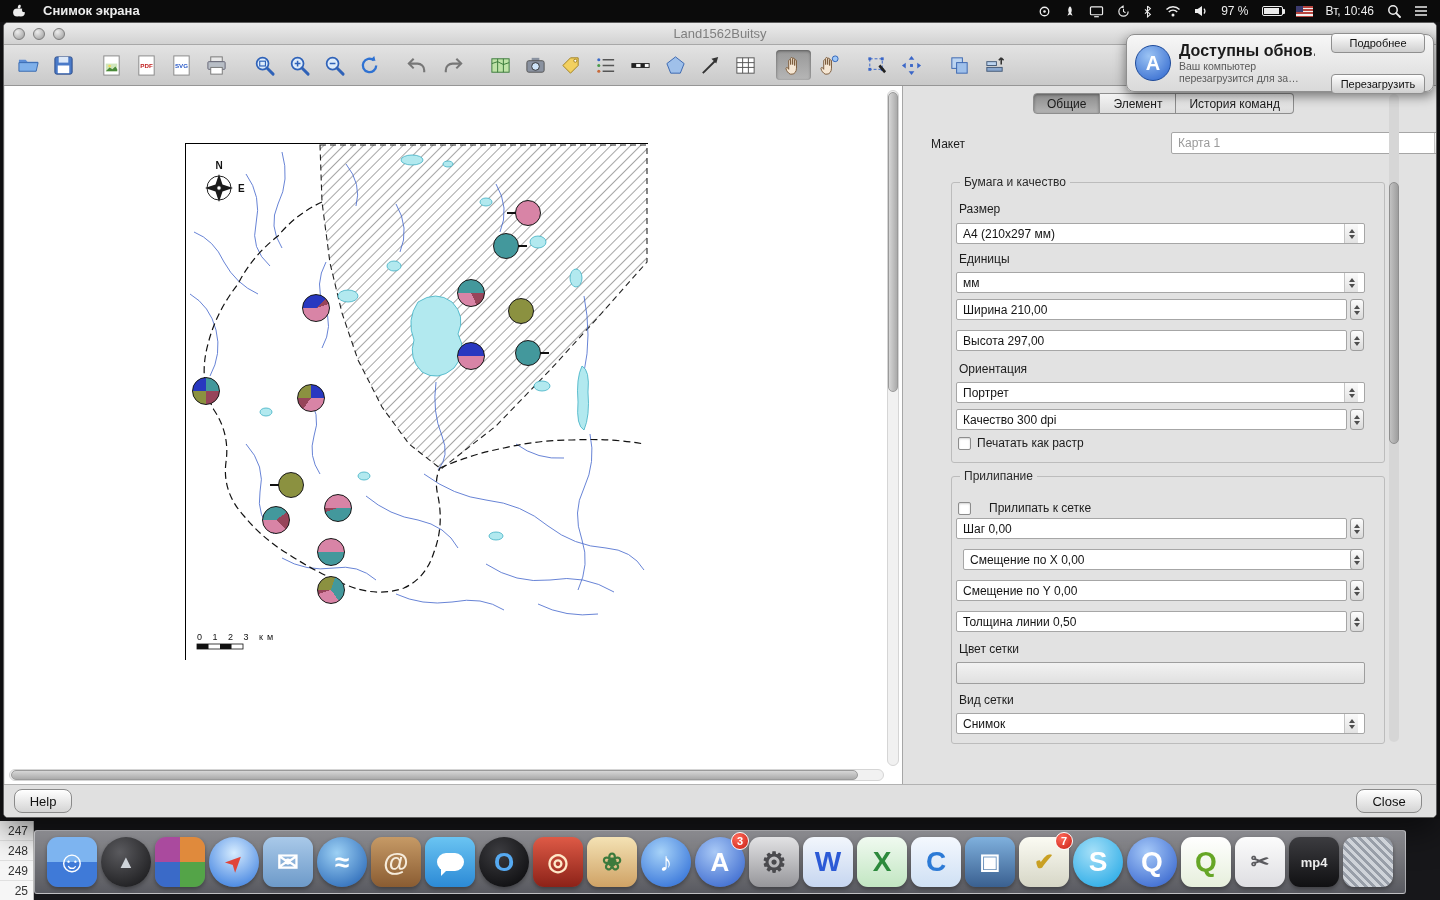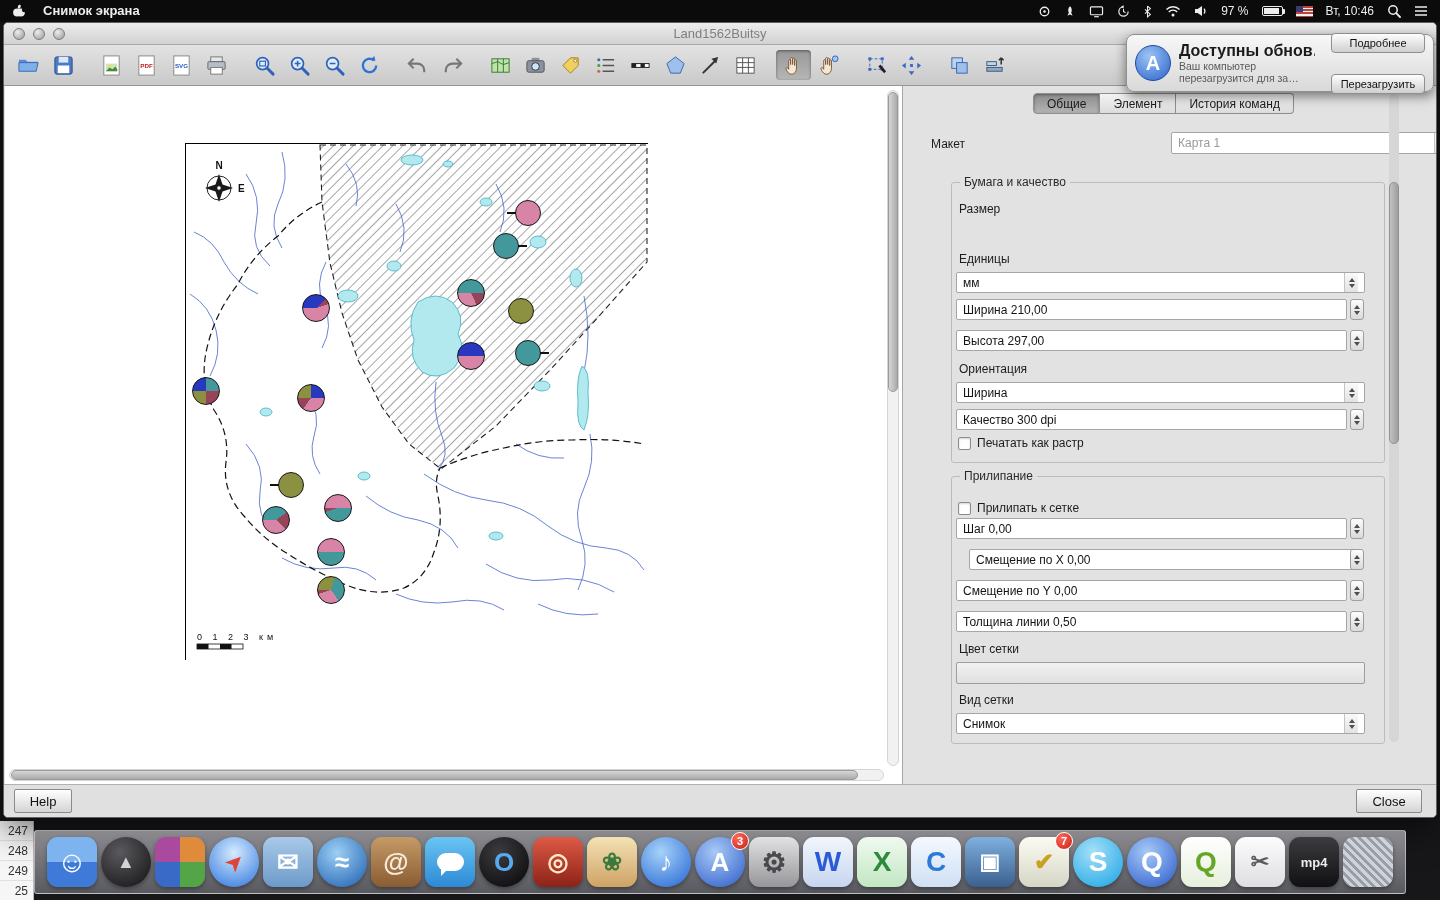--- a/index.html
+++ b/index.html
@@ -64,21 +64,21 @@
 .arr-dn{width:0;height:0;border-left:3.5px solid transparent;border-right:3.5px solid transparent;border-top:4.5px solid #4e4e4e}
 .stepper{position:absolute;width:14px;height:21px;border:1px solid #9e9e9e;border-radius:3px;background:linear-gradient(#fdfdfd,#dadada);display:flex;flex-direction:column;align-items:center;justify-content:center;gap:2px}
 .cb{position:absolute;width:13px;height:13px;background:#fff;border:1px solid #8c8c8c;border-radius:2px;box-shadow:inset 0 1px 2px rgba(0,0,0,.18)}
 .colorwell{position:absolute;height:22px;border:1px solid #9e9e9e;background:linear-gradient(#f2f2f2,#e0e0e0);border-radius:2px}
 .group{position:absolute;border:1px solid #bcbcbc;border-radius:3px}
 .gtitle{position:absolute;top:-8px;left:8px;background:#e2e2e2;padding:0 4px;font-size:12px;color:#2a2a2a;white-space:nowrap}
 .pscroll{position:absolute;left:486px;top:8px;width:10px;height:648px;border-radius:5px;background:#d6d6d6}
 .pthumb{position:absolute;left:0;top:88px;width:10px;height:262px;border-radius:5px;background:linear-gradient(90deg,#c2c2c2,#9e9e9e);border:1px solid #8f8f8f}
 
 .footer{position:absolute;left:0;right:0;bottom:0;height:33px;background:#e0e0e0;border-top:1px solid #b2b2b2}
-.fbtn{position:absolute;height:24px;border-radius:2px;border:1px solid #8a8a8a;background:linear-gradient(#ffffff,#d4d4d4);box-shadow:inset 0 1px 0 rgba(255,255,255,.8);font-size:13px;display:flex;align-items:center;justify-content:center;color:#111;top:4px}
+.fbtn{position:absolute;height:24px;border-radius:8px;border:1px solid #8a8a8a;background:linear-gradient(#ffffff,#d4d4d4);box-shadow:inset 0 1px 0 rgba(255,255,255,.8);font-size:13px;display:flex;align-items:center;justify-content:center;color:#111;top:4px}
 .fbtn.help{left:10px;width:58px}
 .fbtn.closeb{right:14px;width:66px}
 
 .desktop{position:absolute;top:819px;left:0;right:0;bottom:0;background:#17171a;z-index:1}
 .bg-rows{position:absolute;top:821px;left:0;width:34px;background:#f6f6f6;border-right:1px solid #bcbcbc;z-index:2}
 .bg-row{height:20px;line-height:20px;font-size:12px;color:#333;text-align:right;padding-right:5px;border-bottom:1px solid #e0e0e0}
 .dock{position:absolute;bottom:6px;left:50%;transform:translateX(-50%);height:64px;display:flex;align-items:center;gap:4px;padding:5px 12px;background:linear-gradient(rgba(238,238,244,.55),rgba(170,172,182,.45));border:1px solid rgba(255,255,255,.45);border-radius:3px;z-index:30}
 .dock-icon{width:50px;height:50px;border-radius:11px;position:relative;display:flex;align-items:center;justify-content:center;font-weight:bold;box-shadow:0 2px 4px rgba(0,0,0,.35);flex:0 0 auto}
 .dock-icon.circle{border-radius:50%}
 .badge{position:absolute;top:-5px;right:-4px;min-width:18px;height:18px;border-radius:9px;background:radial-gradient(circle at 35% 30%,#ff6a5a,#c81e14);color:#fff;font-size:11px;line-height:17px;text-align:center;border:1px solid #fff;padding:0 3px;font-weight:bold}
@@ -494,20 +494,27 @@
         <span class="dd-arr">
             <span class="arr-up"></span>
             <span class="arr-dn"></span>
           </span>
       </div>
 
       <div class="group" style="left:48px;top:96px;width:434px;height:281px">
         <span class="gtitle">Бумага и качество</span>
       </div>
       <div class="plabel" style="left:56px;top:116px">Размер</div>
+      <div class="ctl" style="left:53px;top:137px;width:409px">
+        <span>A4 (210x297 мм)</span>
+        <span class="dd-arr">
+            <span class="arr-up"></span>
+            <span class="arr-dn"></span>
+          </span>
+      </div>
       <div class="plabel" style="left:56px;top:166px">Единицы</div>
       <div class="ctl" style="left:53px;top:186px;width:409px">
         <span>мм</span>
         <span class="dd-arr">
             <span class="arr-up"></span>
             <span class="arr-dn"></span>
           </span>
       </div>
       <div class="ctl" style="left:53px;top:213px;width:391px">
           <span>Ширина 210,00</span>
@@ -518,49 +525,49 @@
         </div>
       <div class="ctl" style="left:53px;top:244px;width:391px">
           <span>Высота 297,00</span>
         </div>
       <div class="stepper" style="left:447px;top:244px">
           <span class="arr-up"></span>
           <span class="arr-dn"></span>
         </div>
       <div class="plabel" style="left:56px;top:276px">Ориентация</div>
       <div class="ctl" style="left:53px;top:296px;width:409px">
-        <span>Ширина</span>
+        <span>Портрет</span>
         <span class="dd-arr">
             <span class="arr-up"></span>
             <span class="arr-dn"></span>
           </span>
       </div>
       <div class="ctl" style="left:53px;top:323px;width:391px">
           <span>Качество 300 dpi</span>
         </div>
       <div class="stepper" style="left:447px;top:323px">
           <span class="arr-up"></span>
           <span class="arr-dn"></span>
         </div>
       <div class="cb" style="left:55px;top:351px"></div>
       <div class="plabel" style="left:74px;top:350px">Печатать как растр</div>
 
       <div class="group" style="left:48px;top:390px;width:434px;height:268px">
         <span class="gtitle">Прилипание</span>
       </div>
       <div class="cb" style="left:55px;top:416px"></div>
-      <div class="plabel" style="left:74px;top:415px">Прилипать к сетке</div>
+      <div class="plabel" style="left:86px;top:415px">Прилипать к сетке</div>
       <div class="ctl" style="left:53px;top:432px;width:391px">
           <span>Шаг 0,00</span>
         </div>
       <div class="stepper" style="left:447px;top:432px">
           <span class="arr-up"></span>
           <span class="arr-dn"></span>
         </div>
-      <div class="ctl" style="left:66px;top:463px;width:391px">
+      <div class="ctl" style="left:60px;top:463px;width:391px">
           <span>Смещение по X 0,00</span>
         </div>
       <div class="stepper" style="left:447px;top:463px">
           <span class="arr-up"></span>
           <span class="arr-dn"></span>
         </div>
       <div class="ctl" style="left:53px;top:494px;width:391px">
           <span>Смещение по Y 0,00</span>
         </div>
       <div class="stepper" style="left:447px;top:494px">

